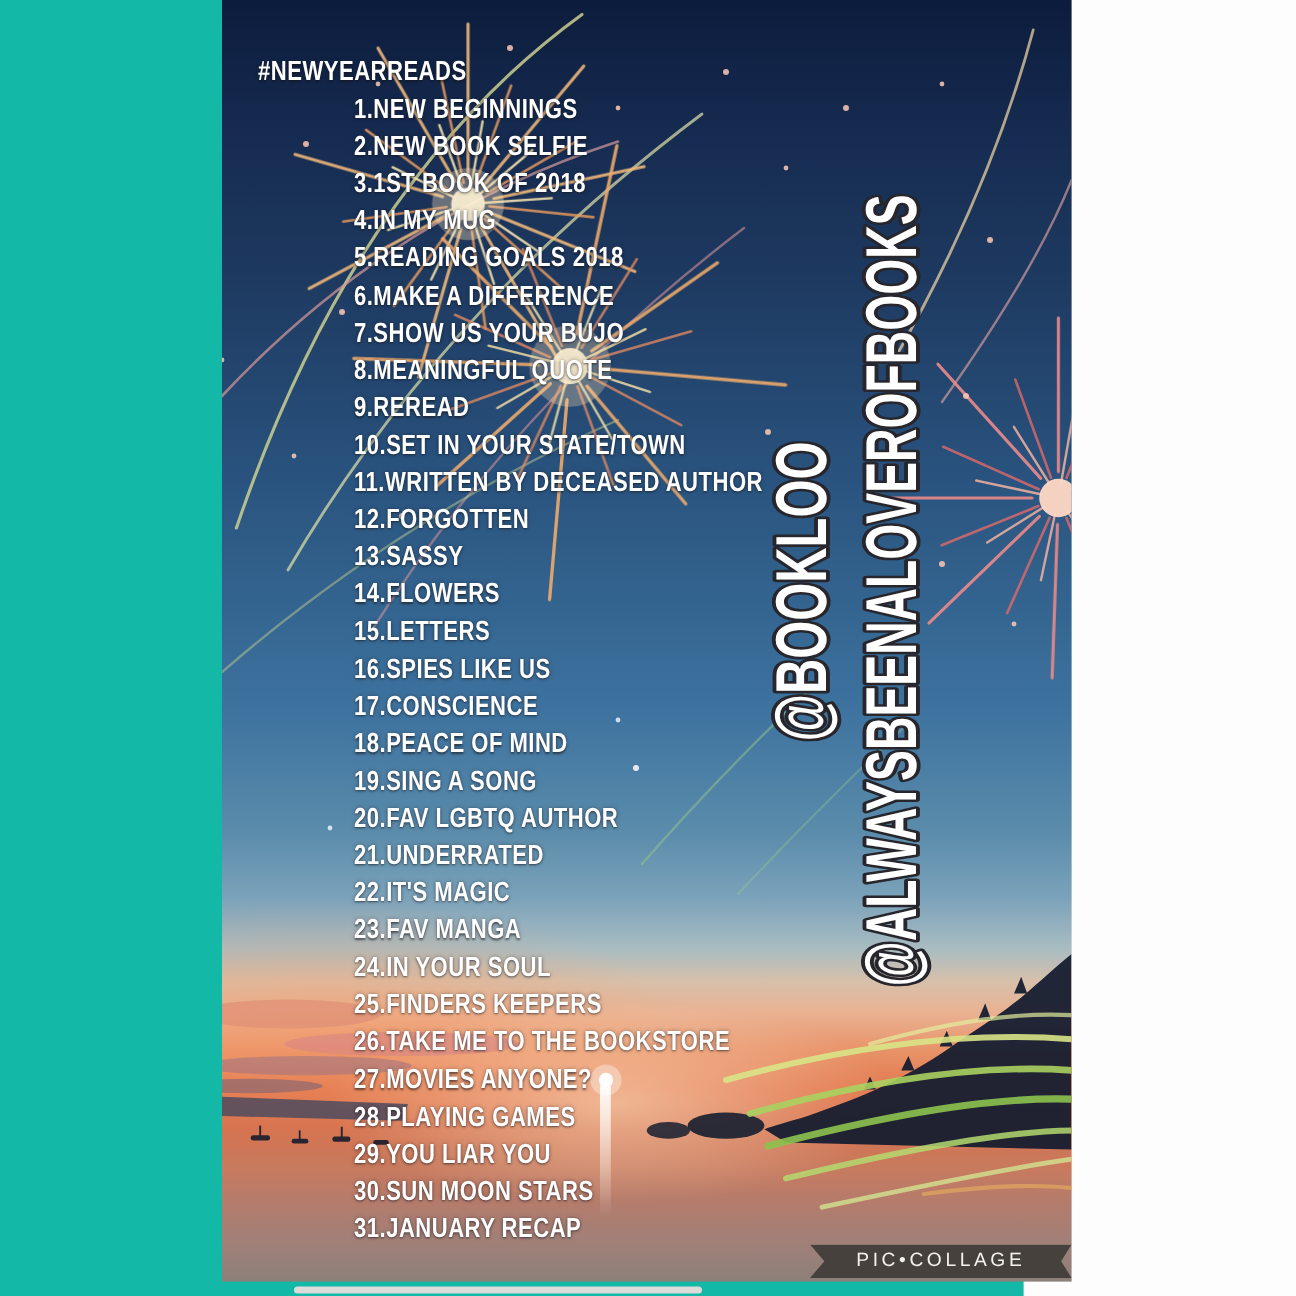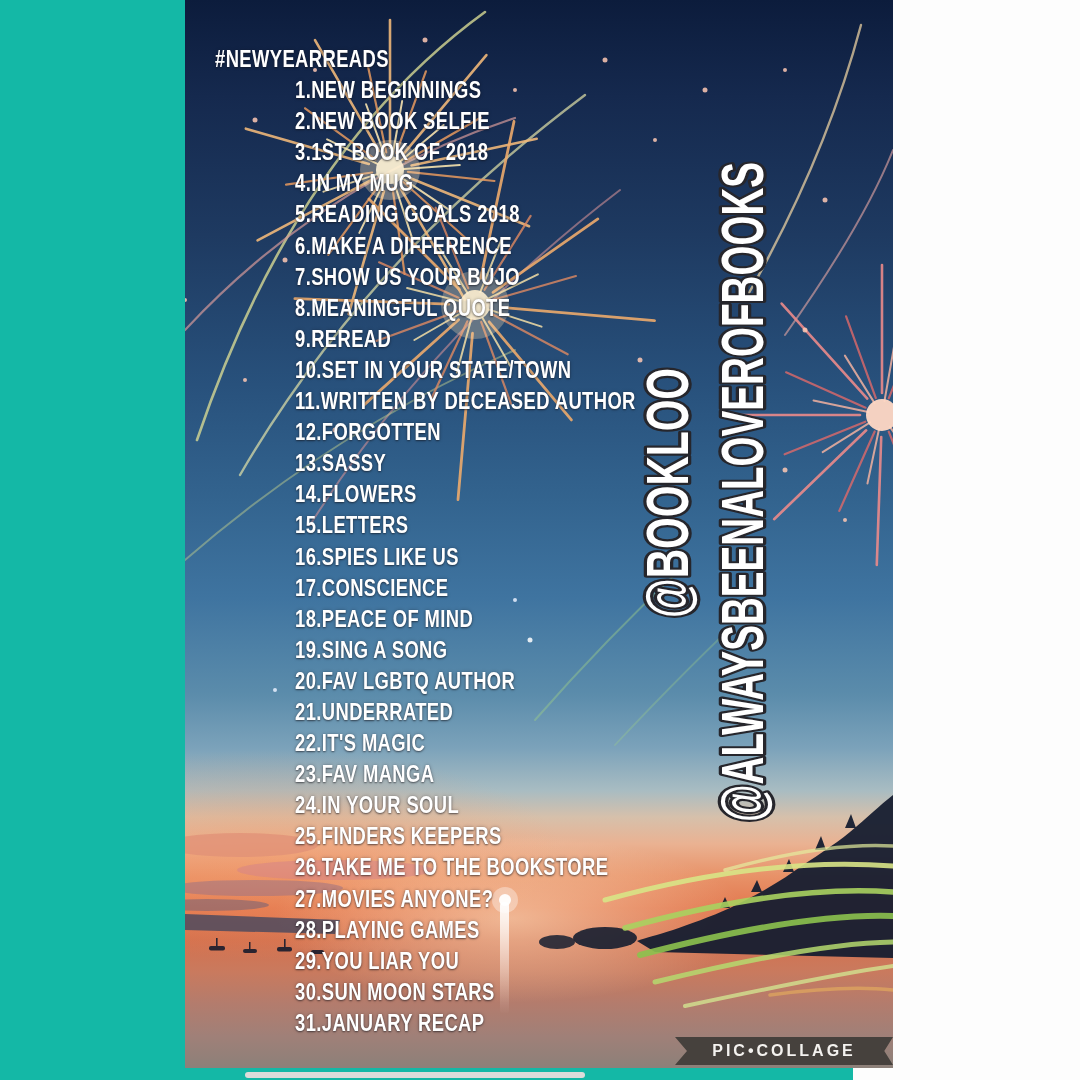--- a/index.html
+++ b/index.html
@@ -40,21 +40,21 @@
     stroke-linejoin:round;
   }
   
   .ribbon{
     position:absolute;right:0;top:1037px;width:218px;height:28px;z-index:6;
     background:#46413d;
     clip-path:polygon(0 0,100% 0,96% 50%,100% 100%,0 100%,5.5% 50%);
     display:flex;align-items:center;justify-content:center;
   }
   .ribbon span{
-    color:#f4f2ef;font-size:16px;font-weight:700;letter-spacing:3px;
+    color:#f4f2ef;font-size:16px;font-weight:400;letter-spacing:3px;
   }
   
   .bottom-strip{position:absolute;left:245px;top:1072px;width:340px;height:6px;background:#dcdcda;border-radius:3px;}
 </style>
 </head>
 <body>
 
 <div class="frame">
 
   <div class="photo">

